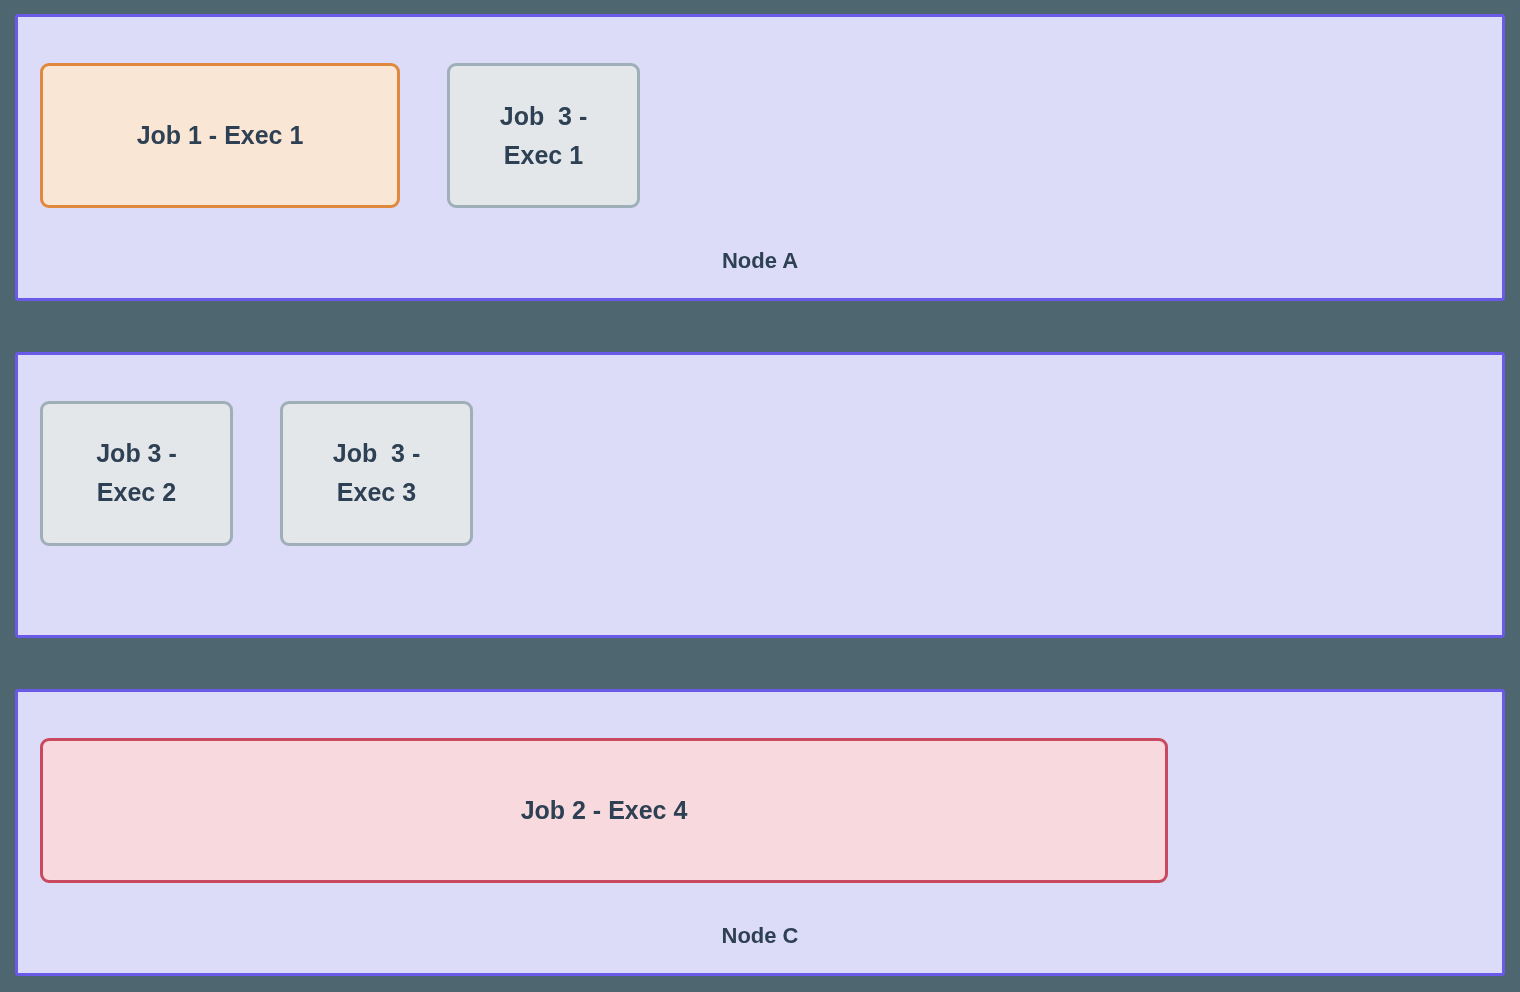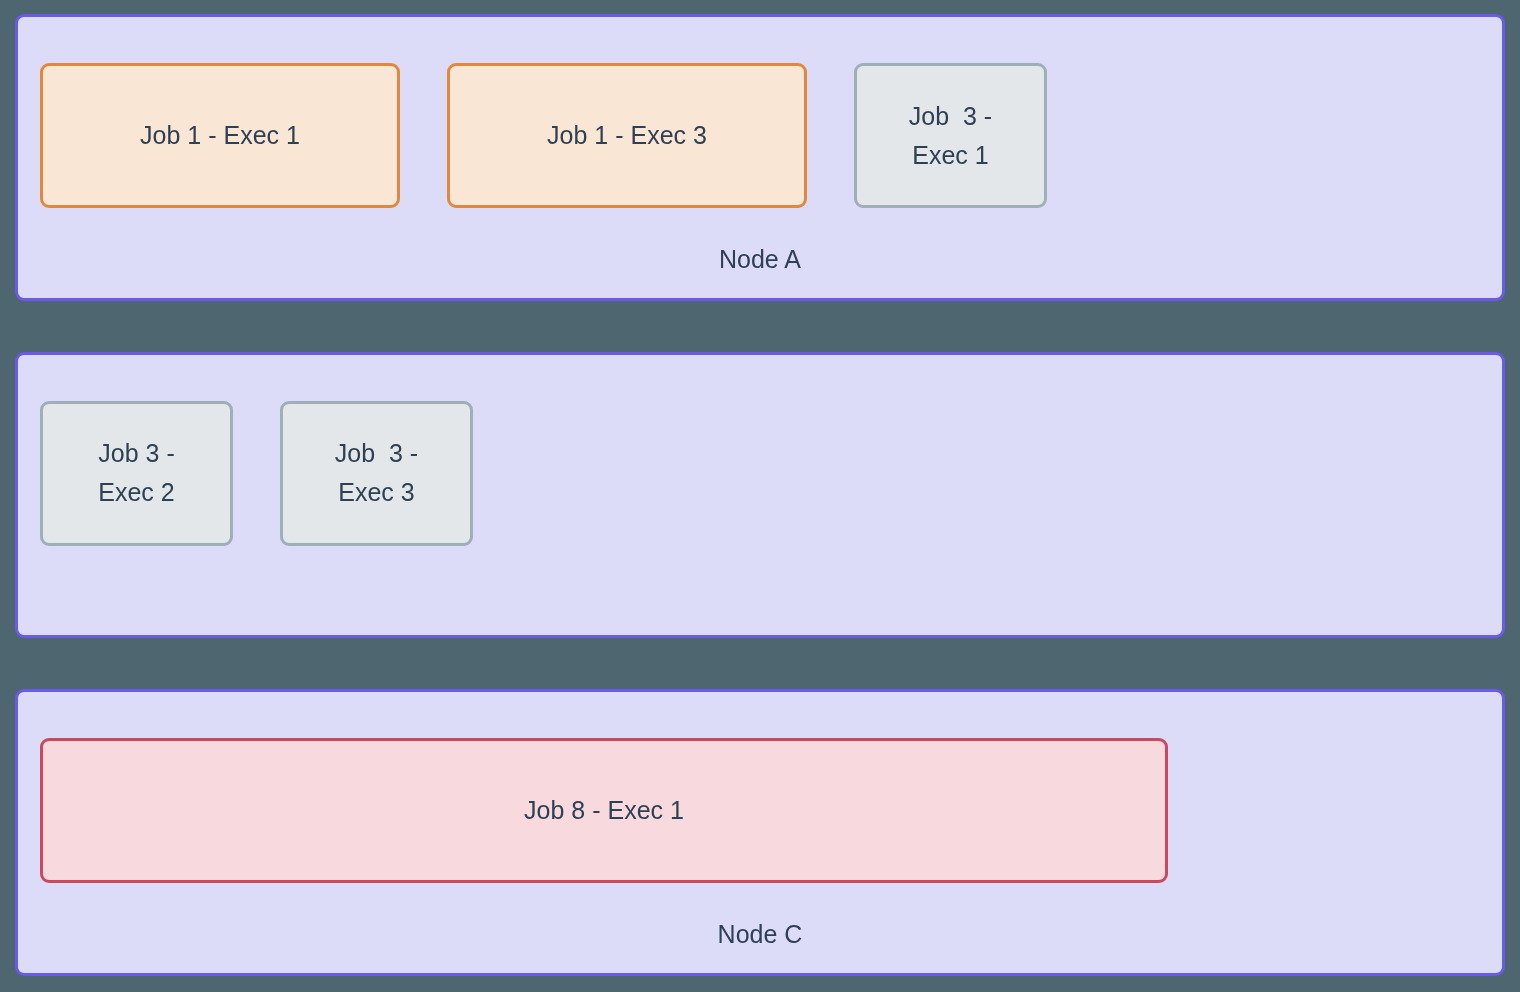--- a/index.html
+++ b/index.html
@@ -18,22 +18,23 @@
     flex-direction: column;
     gap: 51px;
     background: #4d6670;
     overflow: hidden;
   }
   .node {
     position: relative;
     flex: 1 1 0;
     background: #dcdcf8;
     border: 3px solid #6a5ae8;
-    border-radius: 9px;
+    border-radius: 3px;
     box-sizing: border-box;
+    font-weight: bold;
   }
   .exec-row {
     display: flex;
     align-items: flex-start;
     gap: 47px;
     padding: 46px 0 0 22px;
   }
   .exec {
     box-sizing: border-box;
     height: 145px;
@@ -61,48 +62,47 @@
     width: 1128px;
     background: #f7d9de;
     border: 3px solid #c94a5e;
   }
   .node-label {
     position: absolute;
     left: 0;
     right: 0;
     bottom: 24px;
     text-align: center;
-    font-size: 25px;
+    font-size: 22px;
     color: #2e4053;
   }
 </style>
 </head>
 <body>
 
 <div class="canvas">
 
   <section class="node">
     <div class="exec-row">
       <div class="exec job1">Job 1 - Exec 1</div>
-      <div class="exec job1">Job 1 - Exec 3</div>
       <div class="exec job3">Job  3 -
 Exec 1</div>
     </div>
     <div class="node-label">Node A</div>
   </section>
 
   <section class="node">
     <div class="exec-row">
       <div class="exec job3">Job 3 -
 Exec 2</div>
       <div class="exec job3">Job  3 -
 Exec 3</div>
     </div>
   </section>
 
   <section class="node">
     <div class="exec-row">
-      <div class="exec job2">Job 8 - Exec 1</div>
+      <div class="exec job2">Job 2 - Exec 4</div>
     </div>
     <div class="node-label">Node C</div>
   </section>
 
 </div>
 
 </body></html>

